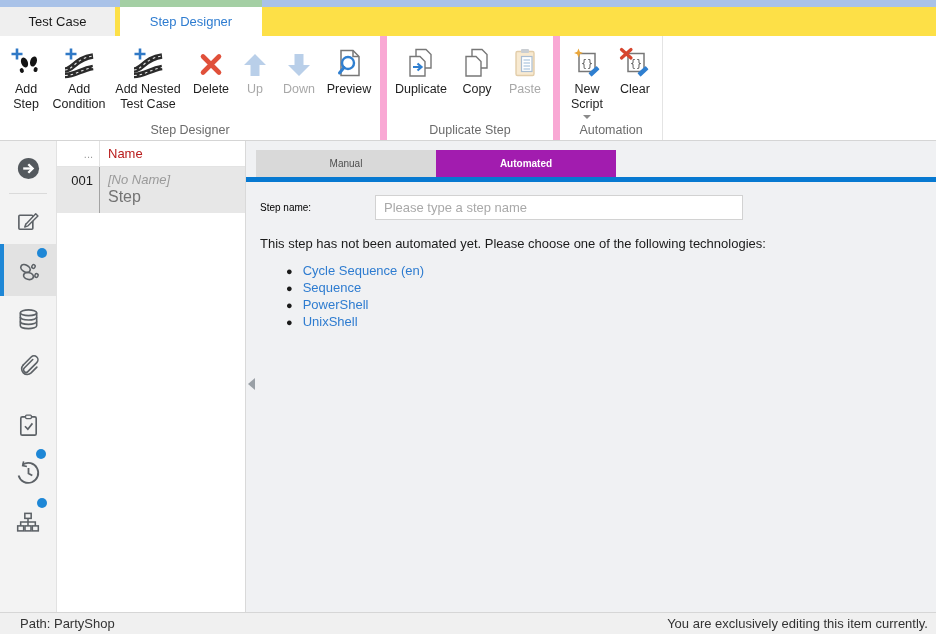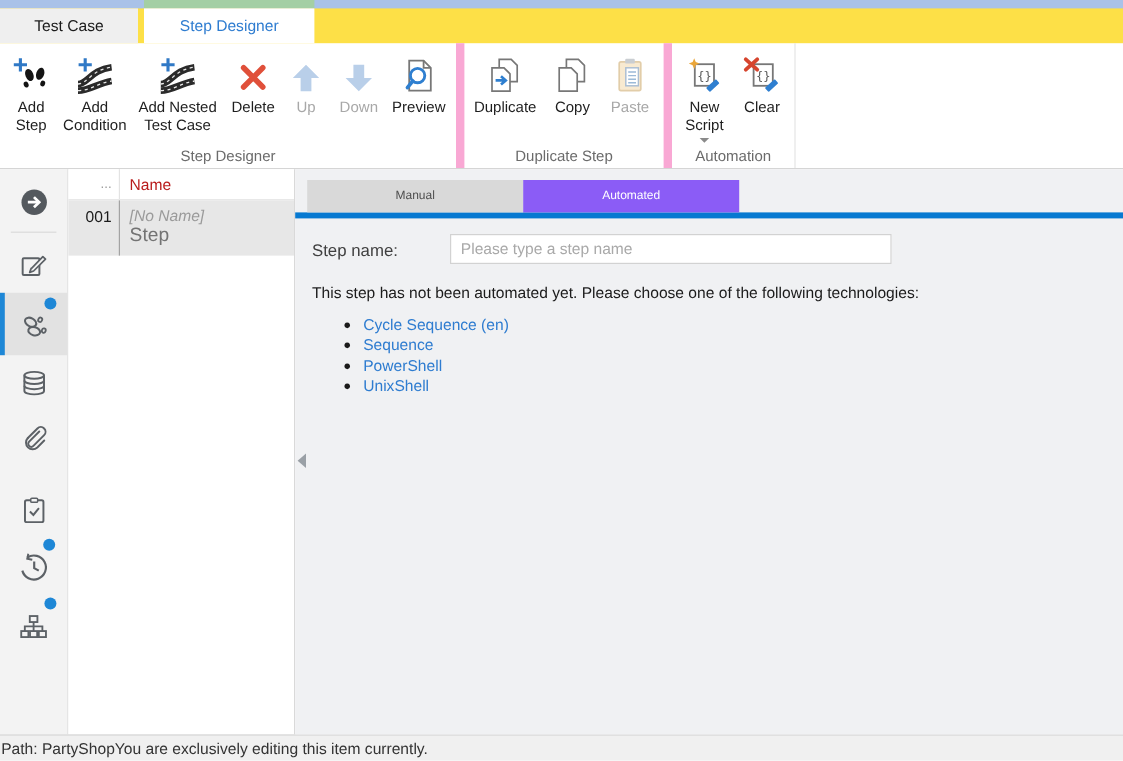--- a/index.html
+++ b/index.html
@@ -48,35 +48,35 @@
   .row-num { width:43px; text-align:right; padding:6px 6px 0 0; color:#1a1a1a; border-right:1px solid #a3a3a3; }
   .row-name { flex:1; padding:5px 0 7px 8px; }
   .row-name .nm { font-style:italic; color:#9a9a9a; }
   .row-name .tp { color:#737373; font-size:16px; margin-top:1px; }
 
   
   .mainpanel { flex:1; background:#f0f1f3; position:relative; min-width:0; }
   .dtabs { display:flex; padding:9px 0 0 10px; }
   .dtab { width:180px; height:27px; line-height:27px; text-align:center; font-size:10px; cursor:pointer; }
   .dtab-manual { background:#d9d9d9; color:#4f4f4f; }
-  .dtab-automated { background:#8b5cf6; color:#fff; font-weight:normal; }
+  .dtab-automated { background:#a21caf; color:#fff; font-weight:bold; }
   .blue-underline { height:5px; background:#0779d1; }
   .collapse-handle { position:absolute; left:2px; top:237px; width:0; height:0; border-top:6px solid transparent; border-bottom:6px solid transparent; border-right:7px solid #9aa0a6; cursor:pointer; }
   .form-row { display:flex; align-items:center; margin:13px 0 0 14px; }
-  .form-label { width:115px; font-size:14px; color:#404040; }
+  .form-label { width:115px; font-size:10px; color:#000000; }
   .form-row input { width:368px; height:25px; border:1px solid #d2d2d2; background:#fff; font-family:"Liberation Sans",sans-serif; font-size:13px; padding:0 8px; color:#1b1b1b; outline:none; }
   .form-row input::placeholder { color:#a9a9a9; }
   .message { margin:16px 0 0 14px; font-size:13px; color:#1b1b1b; }
   .tech-list { list-style:none; margin:11px 0 0 40px; }
   .tech-list li { display:flex; align-items:center; height:17px; }
   .bullet { color:#1a1a1a; font-size:11px; margin-right:10px; }
   .tech-link { color:#2e7cd0; font-size:13px; cursor:pointer; text-decoration:none; }
 
   
-  .statusbar { height:22px; background:#f0f0f0; border-top:1px solid #d6d6d6; display:flex; align-items:center; padding:0 8px 0 1px; font-size:13px; color:#333; flex:none; }
+  .statusbar { height:22px; background:#f0f0f0; border-top:1px solid #d6d6d6; display:flex; justify-content:space-between; align-items:center; padding:0 8px 0 20px; font-size:13px; color:#333; flex:none; }
 
   svg { display:block; }
 </style>
 </head>
 <body>
 
 <div class="app">
 
   <div class="tabstrip">
     <div class="accent-blue"></div>

